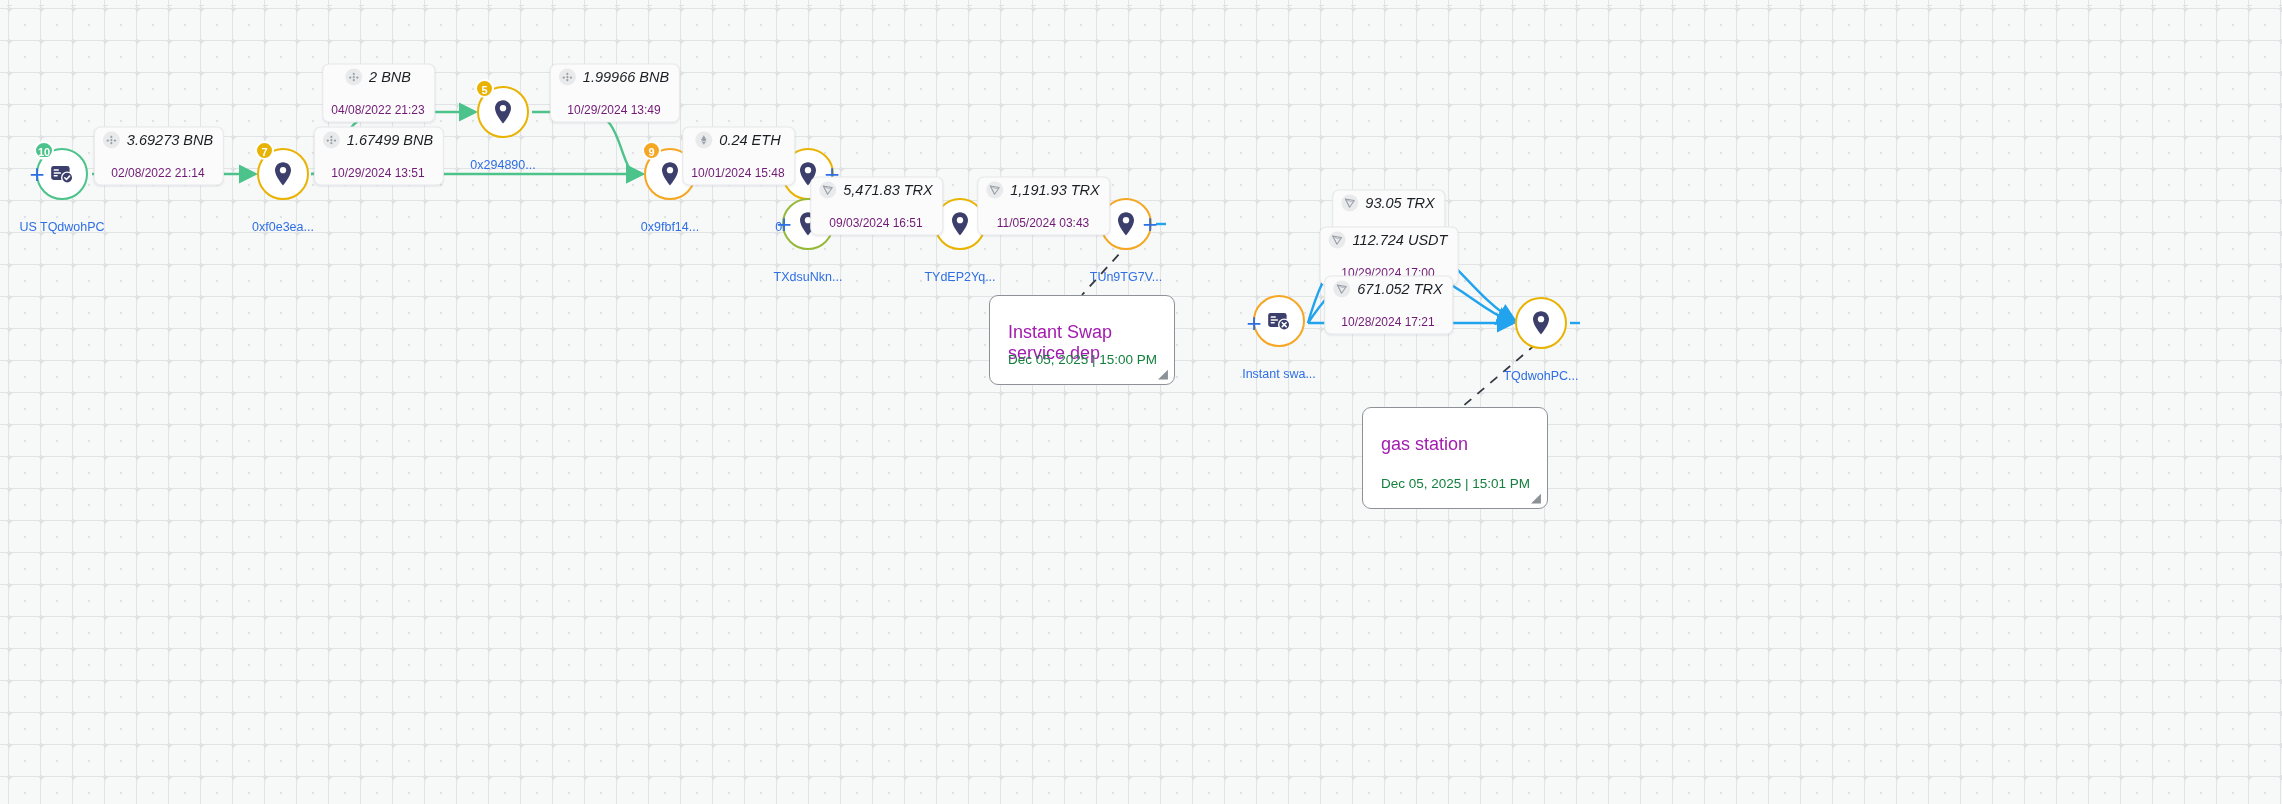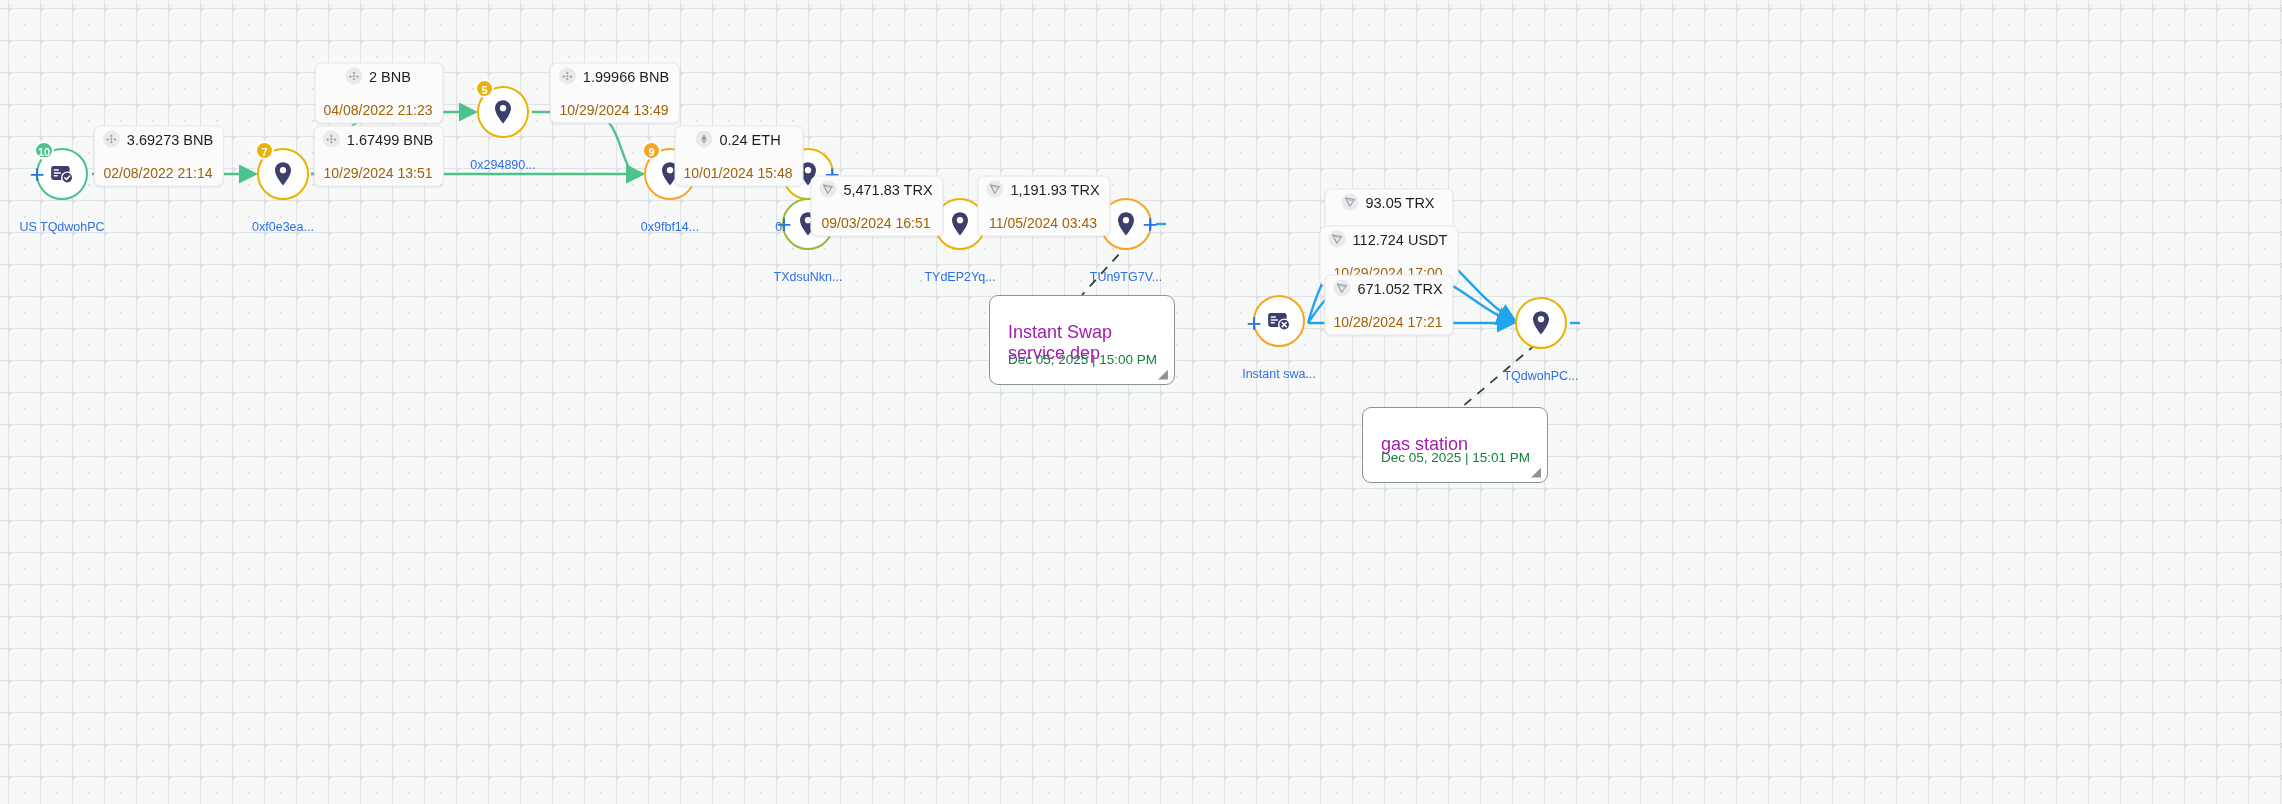--- a/index.html
+++ b/index.html
@@ -78,27 +78,27 @@
   }
 
   
   .chip{
     position:absolute;transform:translate(-50%,-50%);
     background:#fbfbfb;border:1px solid #e7e8ea;border-radius:7px;
     padding:4px 10px 5px 8px;text-align:center;
     box-shadow:0 1px 2px rgba(16,24,40,.06);
     white-space:nowrap;
   }
-  .chip-row1{display:flex;align-items:flex-end;gap:7px;justify-content:center;}
+  .chip-row1{display:flex;align-items:flex-start;gap:7px;justify-content:center;font-style:italic;}
   .chip-token{
     width:17px;height:17px;border-radius:50%;background:#e9eaec;
     display:flex;align-items:center;justify-content:center;flex:0 0 auto;
   }
   .chip-amount{font-size:14.5px;color:#1b1f24;}
-  .chip-date{font-size:14px;color:#a16207;margin-top:17px;}
+  .chip-date{font-size:12px;color:#701a75;margin-top:17px;}
 
   
   .note{
     position:absolute;background:#fff;border:1px solid #8d9299;border-radius:9px;
     box-sizing:border-box;
   }
   .note-title{
     position:absolute;left:18px;top:26px;right:18px;
     font-size:18px;color:#a21caf;
   }
@@ -421,18 +421,18 @@
     </div>
     <div class="chip-date">10/28/2024 17:21</div>
   </div>
 
   <div class="note" style="left:989px;top:295px;width:186px;height:90px">
     <div class="note-title">Instant Swap service dep</div>
     <div class="note-date">Dec 05, 2025 | 15:00 PM</div>
     <div class="note-resize">◢</div>
   </div>
 
-  <div class="note" style="left:1362px;top:407px;width:186px;height:76px">
+  <div class="note" style="left:1362px;top:407px;width:186px;height:102px">
     <div class="note-title">gas station</div>
     <div class="note-date">Dec 05, 2025 | 15:01 PM</div>
     <div class="note-resize">◢</div>
   </div>
 </div>
 
 </body></html>

